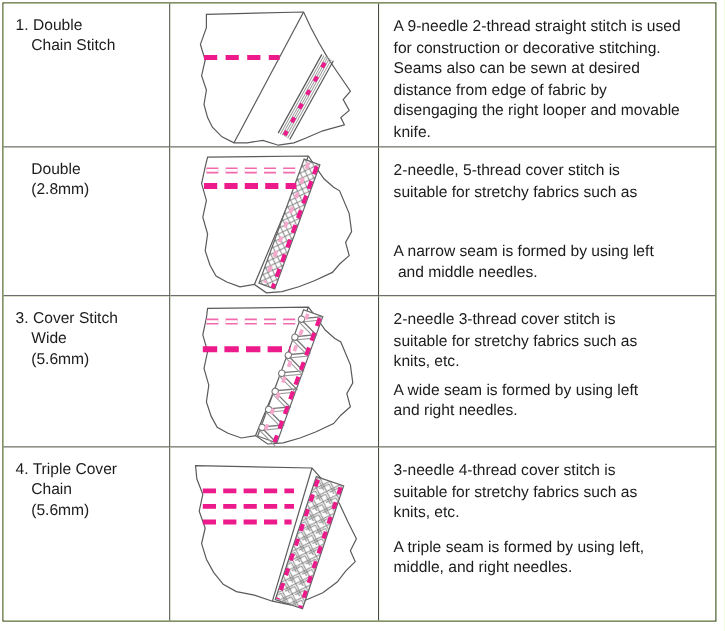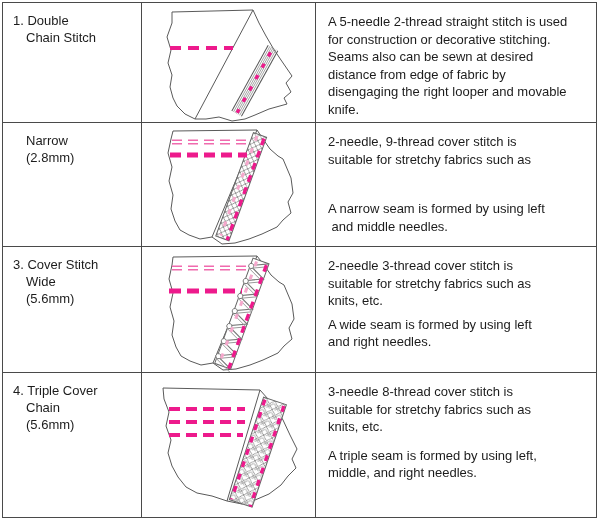--- a/index.html
+++ b/index.html
@@ -61,31 +61,31 @@
       <line x1="0" y1="0" x2="0" y2="75" stroke="#999" stroke-width="0.8"></line>
       <line x1="1.7" y1="0" x2="1.7" y2="75" stroke="#999" stroke-width="0.8"></line>
       <line x1="3.5" y1="0" x2="3.5" y2="75" stroke="#999" stroke-width="0.8"></line>
       <line x1="5.5" y1="0" x2="5.5" y2="75" stroke="#555" stroke-width="1"></line>
       <line x1="0" y1="5" x2="0" y2="74" stroke="#ED1A8C" stroke-width="3.4" stroke-dasharray="4.5 8.5"></line>
     </g>
     <line x1="28" y1="45" x2="91" y2="45" stroke="#ED1A8C" stroke-width="4.2" stroke-dasharray="11 7"></line>
   </svg>
     </div>
   <div class="cell c2 desc-cell r0">
-      <p class="para">A 5-needle 2-thread straight stitch is used
+      <p class="para">A 9-needle 2-thread straight stitch is used
 for construction or decorative stitching.
 Seams also can be sewn at desired
 distance from edge of fabric by
 disengaging the right looper and movable
 knife.</p>
     </div>
 
   <div class="cell c0 label-cell r1">
     <div class="label-lines">
-        <div class="label-line indent">Narrow</div>
+        <div class="label-line indent">Double</div>
         <div class="label-line indent">(2.8mm)</div>
       </div>
   </div>
   <div class="cell c1 illo-cell r1">
       <svg id="illo-1" viewBox="0 0 174 124" width="174" height="124">
     <defs>
       <pattern id="mesh2" width="6" height="6" patternUnits="userSpaceOnUse">
         <path d="M0 0L6 6M6 0L0 6" stroke="#8a8a8a" stroke-width="0.9" fill="none"></path>
       </pattern>
     </defs>
@@ -100,21 +100,21 @@
       <line x1="5" y1="2" x2="5" y2="110" stroke="#ED1A8C" stroke-width="3.4" stroke-dasharray="7 6"></line>
     </g>
     <g>
       <line x1="30" y1="19" x2="106" y2="19" stroke="#F06AAE" stroke-width="5" stroke-dasharray="10 6"></line>
       <line x1="30" y1="19" x2="106" y2="19" stroke="#ffffff" stroke-width="2.2" stroke-dasharray="10 6"></line>
       <line x1="28" y1="32" x2="105" y2="32" stroke="#ED1A8C" stroke-width="5" stroke-dasharray="11 6"></line>
     </g>
   </svg>
     </div>
   <div class="cell c2 desc-cell r1">
-      <p class="para">2-needle, 9-thread cover stitch is
+      <p class="para">2-needle, 5-thread cover stitch is
 suitable for stretchy fabrics such as</p>
       <p class="para">A narrow seam is formed by using left
 &nbsp;and middle needles.</p>
     </div>
 
   <div class="cell c0 label-cell r2">
     <div class="label-lines">
         <div class="label-line">3. Cover Stitch</div>
         <div class="label-line indent">Wide</div>
         <div class="label-line indent">(5.6mm)</div>
@@ -183,19 +183,19 @@
       <line x1="10" y1="2" x2="10" y2="108" stroke="#ED1A8C" stroke-width="3.4" stroke-dasharray="6 7"></line>
     </g>
     <g>
       <line x1="27" y1="36" x2="103" y2="36" stroke="#ED1A8C" stroke-width="4" stroke-dasharray="11 6"></line>
       <line x1="27" y1="49" x2="103" y2="49" stroke="#ED1A8C" stroke-width="4" stroke-dasharray="11 6"></line>
       <line x1="27" y1="62" x2="101" y2="62" stroke="#ED1A8C" stroke-width="4" stroke-dasharray="11 6"></line>
     </g>
   </svg>
     </div>
   <div class="cell c2 desc-cell r3 last-row">
-      <p class="para">3-needle 8-thread cover stitch is
+      <p class="para">3-needle 4-thread cover stitch is
 suitable for stretchy fabrics such as
 knits, etc.</p>
       <p class="para">A triple seam is formed by using left,
 middle, and right needles.</p>
     </div>
 </div>
 
 </body></html>

